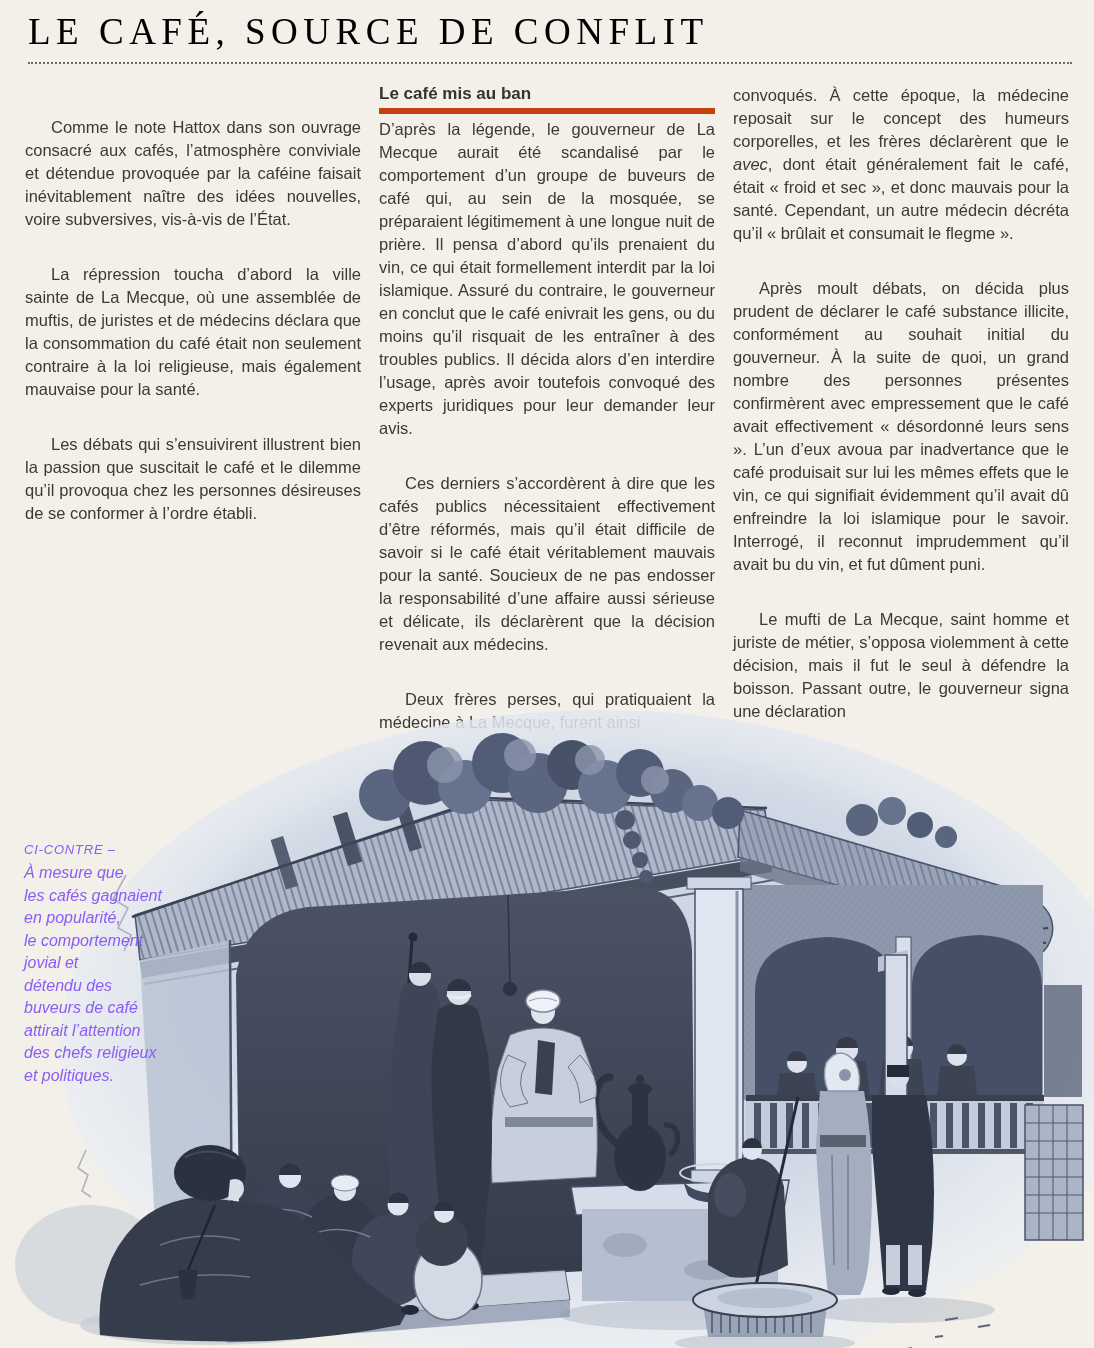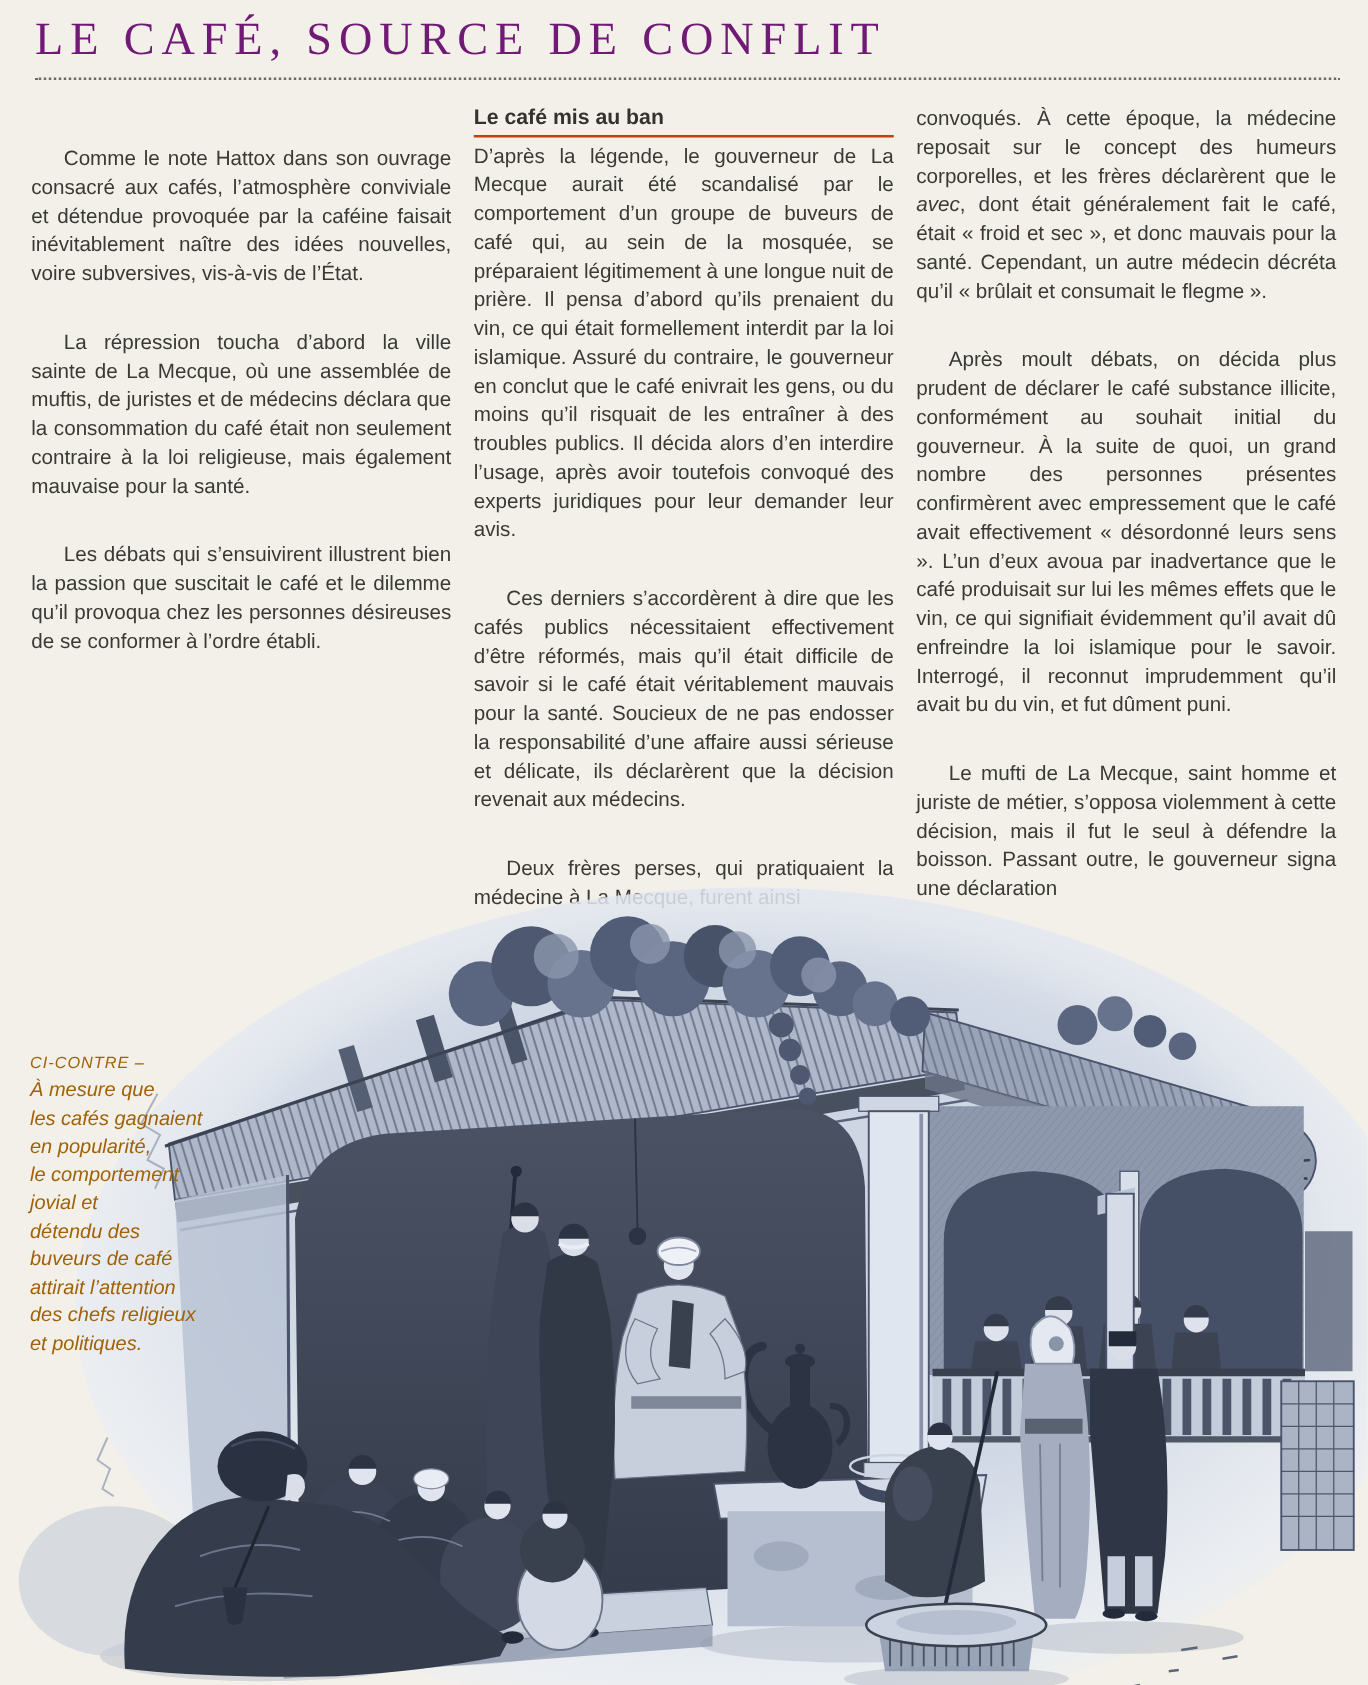--- a/index.html
+++ b/index.html
@@ -2,39 +2,39 @@
 <html lang="fr"><head>
 <meta charset="utf-8">
 <style>
   html,body{margin:0;padding:0;}
   body{width:1094px;height:1348px;background:#f2f0e9;position:relative;overflow:hidden;
        font-family:"Liberation Sans",sans-serif;color:#3a3a35;}
   .page{position:absolute;inset:0;}
   
   .masthead{position:absolute;left:28px;top:10px;width:1044px;}
   .masthead h1{margin:0;font-family:"Liberation Serif",serif;font-weight:400;
-       font-size:37px;letter-spacing:5.5px;color:#701a75;line-height:44px;white-space:nowrap;}
+       font-size:37px;letter-spacing:5.5px;color:#000000;line-height:44px;white-space:nowrap;}
   .title-rule{margin-top:8px;border-bottom:2px dotted #6b6a64;height:0;width:1044px;}
   
   .columns{position:absolute;left:25px;top:84px;width:1044px;height:632px;
        display:grid;grid-template-columns:336px 336px 336px;column-gap:18px;}
   .col{font-size:16.5px;line-height:23px;text-align:justify;}
   .col p{margin:0;}
   .col p.indent{text-indent:26px;margin-top:32px;}
   .col h2{margin:0 0 4px 0;font-size:17px;line-height:20px;font-weight:bold;color:#33322e;
-       border-bottom:2px solid #c2410c;padding-bottom:4px;}
+       border-bottom:6px solid #c2410c;padding-bottom:4px;}
   .sc{font-size:0.8em;letter-spacing:.5px;}
   sup{font-size:0.65em;line-height:0;}
   .it{font-style:italic;}
   
   .figure{position:absolute;left:0;top:702px;width:1094px;height:646px;}
   .figure svg{display:block;}
   
   .caption{position:absolute;left:24px;top:842px;width:190px;z-index:5;
-       font-style:italic;color:#a16207;}
+       font-style:italic;color:#8b5cf6;}
   .caption .cap-label{font-size:13px;letter-spacing:.8px;margin-bottom:5px;}
   .caption .cap-line{font-size:16px;line-height:22.5px;}
 </style>
 </head>
 <body>
 
 <div class="page">
 
   <div class="masthead">
     <h1>LE CAFÉ, SOURCE DE CONFLIT</h1>

